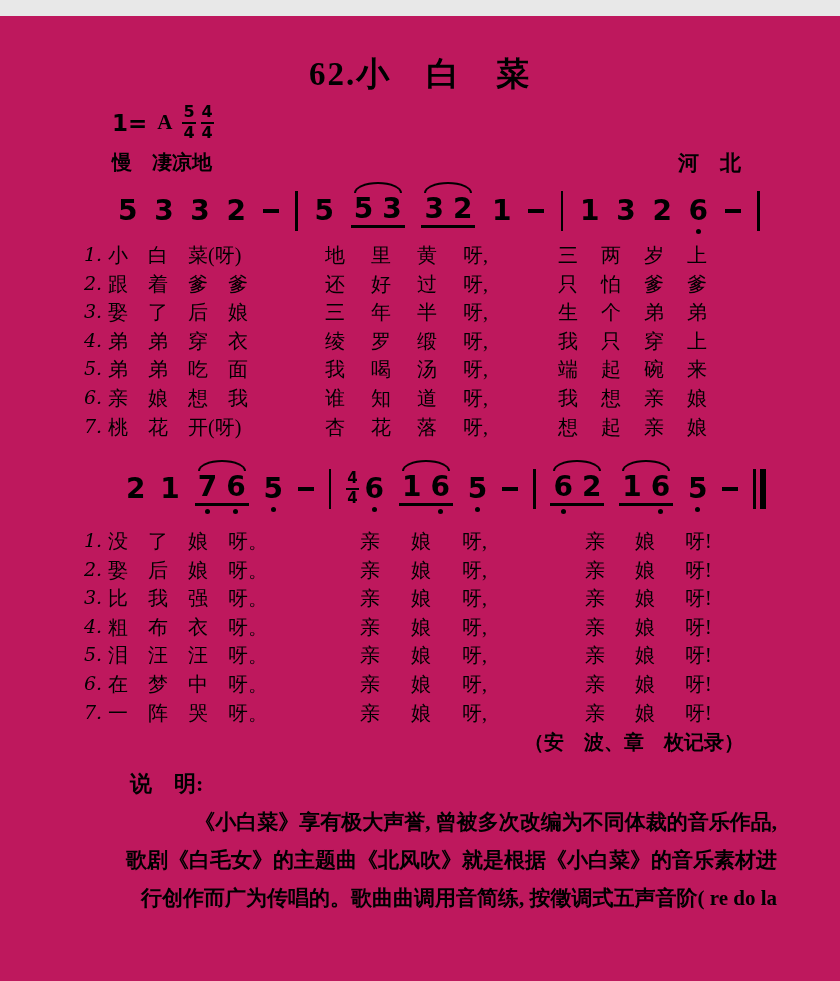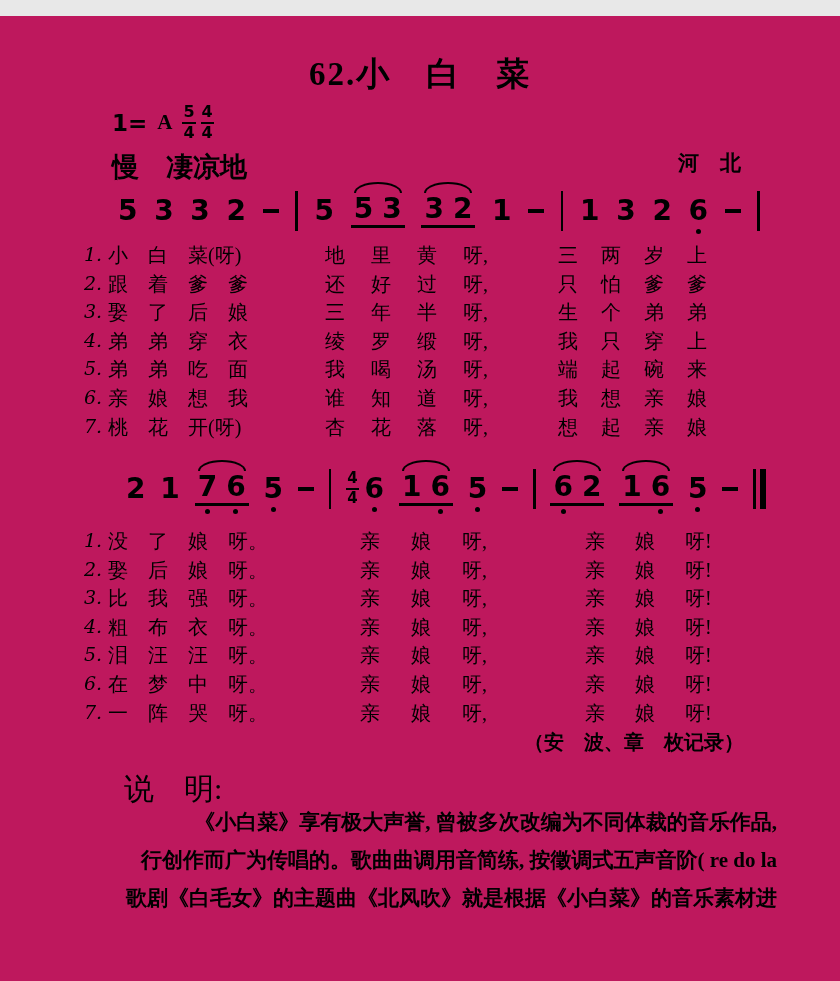--- a/index.html
+++ b/index.html
@@ -28,21 +28,21 @@
   .keynote { font-size: 21px; font-weight: bold; }
   .tslist { display: flex; gap: 5px; align-items: center; }
   .ts {
     display: inline-flex; flex-direction: column; align-items: center;
     font-family: "DejaVu Sans", sans-serif;
     font-weight: bold; font-size: 15px; line-height: 1.05;
   }
   .ts.big { font-size: 16px; }
   .ts .num { border-bottom: 2px solid #000; padding: 0 1px 1px; }
   .ts .den { padding-top: 1px; }
-  .tempo { position: absolute; top: 133px; left: 112px; font-size: 27px; font-weight: bold; }
+  .tempo { position: absolute; top: 133px; left: 112px; font-size: 20px; font-weight: bold; }
   .region { position: absolute; top: 133px; left: 678px; font-size: 21px; font-weight: bold; }
 
   
   .music {
     position: absolute;
     display: flex; justify-content: space-between; align-items: center;
   }
   .music.m1 { top: 170px; left: 118px; width: 642px; height: 50px; }
   .music.m2 { top: 444px; left: 126px; width: 640px; height: 58px; }
   .note {
@@ -82,21 +82,21 @@
   .vg { position: absolute; top: 0; display: inline-flex; }
   .b1 .ga { left: 24px;  gap: 20px; }
   .b1 .gb { left: 241px; gap: 26px; }
   .b1 .gc { left: 474px; gap: 23px; }
   .b2 .ga { left: 24px;  gap: 20px; }
   .b2 .gb { left: 276px; gap: 31px; }
   .b2 .gc { left: 501px; gap: 30px; }
   .syl { display: inline-block; }
 
   .attribution { position: absolute; top: 713px; left: 524px; font-size: 20px; font-weight: bold; }
-  .shuoming { position: absolute; top: 753px; left: 124px; font-size: 30px; font-weight: normal; }
+  .shuoming { position: absolute; top: 753px; left: 130px; font-size: 22px; font-weight: bold; }
   .para {
     position: absolute; top: 787px; left: 83px; width: 694px;
     font-size: 21px; font-weight: bold; line-height: 38px; text-align: right;
   }
   .para-line { white-space: nowrap; }
   .para-line.indent { text-indent: 49px; }
 </style>
 </head>
 <body>
 
@@ -485,16 +485,16 @@
           <span class="syl">娘</span>
           <span class="syl">呀!</span>
         </span>
       </div>
     </div>
 
   <div class="attribution">（安　波、章　枚记录）</div>
   <div class="shuoming">说　明:</div>
   <div class="para">
       <div class="para-line indent">《小白菜》享有极大声誉, 曾被多次改编为不同体裁的音乐作品,</div>
+      <div class="para-line">歌剧《白毛女》的主题曲《北风吹》就是根据《小白菜》的音乐素材进</div>
       <div class="para-line">行创作而广为传唱的。歌曲曲调用音简练, 按徵调式五声音阶( re do la</div>
-      <div class="para-line">歌剧《白毛女》的主题曲《北风吹》就是根据《小白菜》的音乐素材进</div>
     </div>
 </div>
 
 </body></html>

